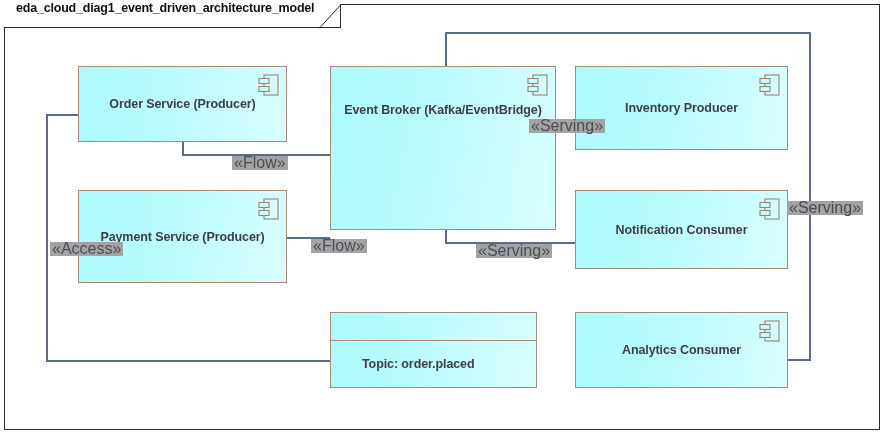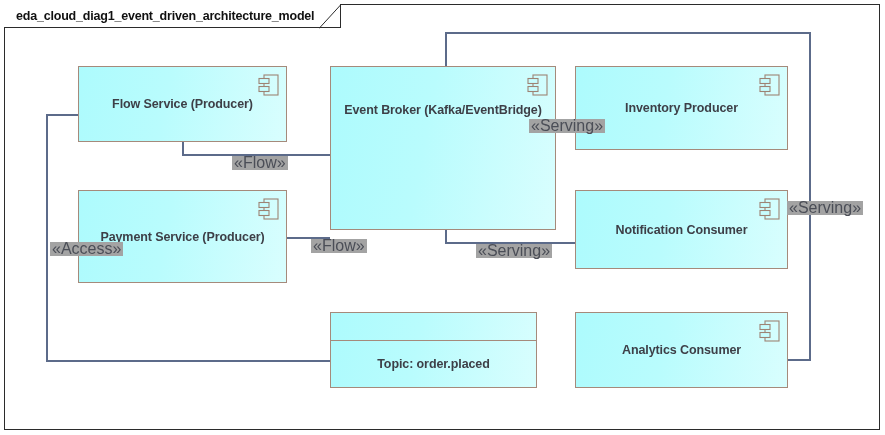--- a/index.html
+++ b/index.html
@@ -6,21 +6,21 @@
   body{width:885px;height:435px;font-family:"Liberation Sans",sans-serif;overflow:hidden;}
 
   #canvas{position:relative;width:885px;height:435px;background:#fff;}
 
   
   .frame{position:absolute;left:4px;top:4px;width:876px;height:426px;
          border:1px solid #2b2b2b;box-sizing:border-box;background:transparent;}
   .frame-tab{position:absolute;left:4px;top:4px;height:24px;
              border:1px solid #2b2b2b;border-left:none;border-top:none;
              background:#fff;box-sizing:border-box;
-             display:flex;align-items:flex-end;padding:0 26px 4px 12px;
+             display:flex;align-items:center;padding:0 26px 15px 12px;
              font-size:12.5px;font-weight:bold;color:#111;letter-spacing:-0.2px;white-space:nowrap;}
   .frame-tab-slant{position:absolute;top:4px;height:25px;width:26px;
                    overflow:hidden;pointer-events:none;}
   .frame-tab-slant svg{display:block;}
 
   
   .wires{position:absolute;left:0;top:0;width:885px;height:435px;}
 
   
   .node{position:absolute;box-sizing:border-box;
@@ -30,21 +30,21 @@
   .node-label{font-size:12.5px;font-weight:bold;color:#3d3f47;text-align:center;
               letter-spacing:-0.1px;pointer-events:none;}
   .node.tall .node-label{position:absolute;top:36px;left:0;right:0;}
 
   
   .comp-icon{position:absolute;right:6px;top:6px;width:22px;height:24px;}
 
   
   .node.banded{display:block;}
   .banded .band{height:28px;border-bottom:1px solid #a58a7b;box-sizing:border-box;}
-  .banded .band-body{height:calc(100% - 28px);display:flex;align-items:center;justify-content:center;}
+  .banded .band-body{height:calc(100% - 28px);display:flex;align-items:center;padding-left:31px;}
 
   
   .wire-label{position:absolute;font-size:16px;color:#4b4e57;
               background:#a3a3a3;padding:0 2px;white-space:nowrap;line-height:14px;}
 </style>
 </head>
 <body>
 
 <div id="canvas">
 
@@ -76,21 +76,21 @@
   </svg>
 
   <div class="node" id="node-order-service" style="left:78px;top:66px;width:209px;height:76px;">
     <span class="comp-icon">
       <svg width="22" height="24" viewBox="0 0 22 24">
         <rect x="6" y="2" width="14" height="20" fill="none" stroke="#9d8374" stroke-width="1.1"></rect>
         <rect x="1" y="5.5" width="10" height="5" fill="#c7fcfd" stroke="#9d8374" stroke-width="1.1"></rect>
         <rect x="1" y="13.5" width="10" height="5" fill="#c7fcfd" stroke="#9d8374" stroke-width="1.1"></rect>
       </svg>
     </span>
-    <span class="node-label">Flow Service (Producer)</span>
+    <span class="node-label">Order Service (Producer)</span>
   </div>
 
   <div class="node tall" id="node-event-broker" style="left:330px;top:66px;width:226px;height:164px;">
     <span class="comp-icon">
       <svg width="22" height="24" viewBox="0 0 22 24">
         <rect x="6" y="2" width="14" height="20" fill="none" stroke="#9d8374" stroke-width="1.1"></rect>
         <rect x="1" y="5.5" width="10" height="5" fill="#c7fcfd" stroke="#9d8374" stroke-width="1.1"></rect>
         <rect x="1" y="13.5" width="10" height="5" fill="#c7fcfd" stroke="#9d8374" stroke-width="1.1"></rect>
       </svg>
     </span>

